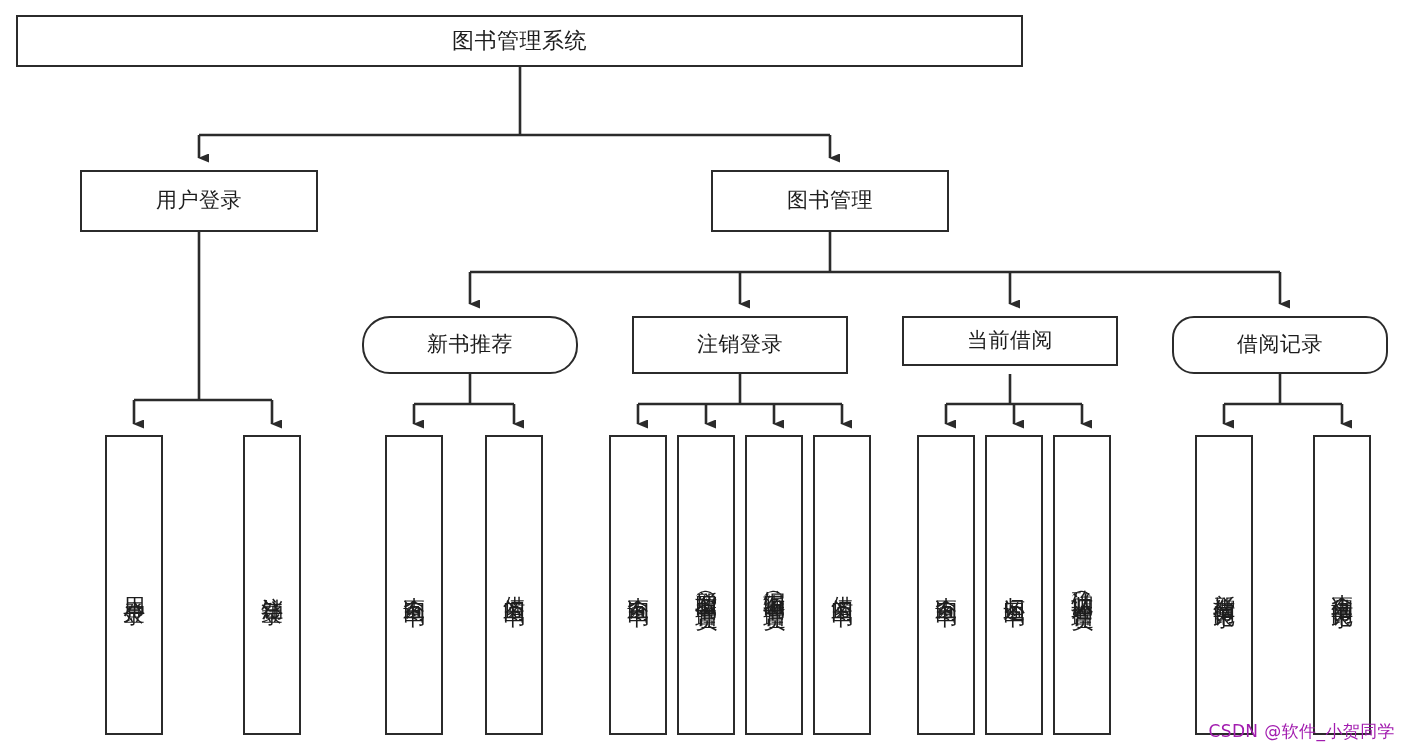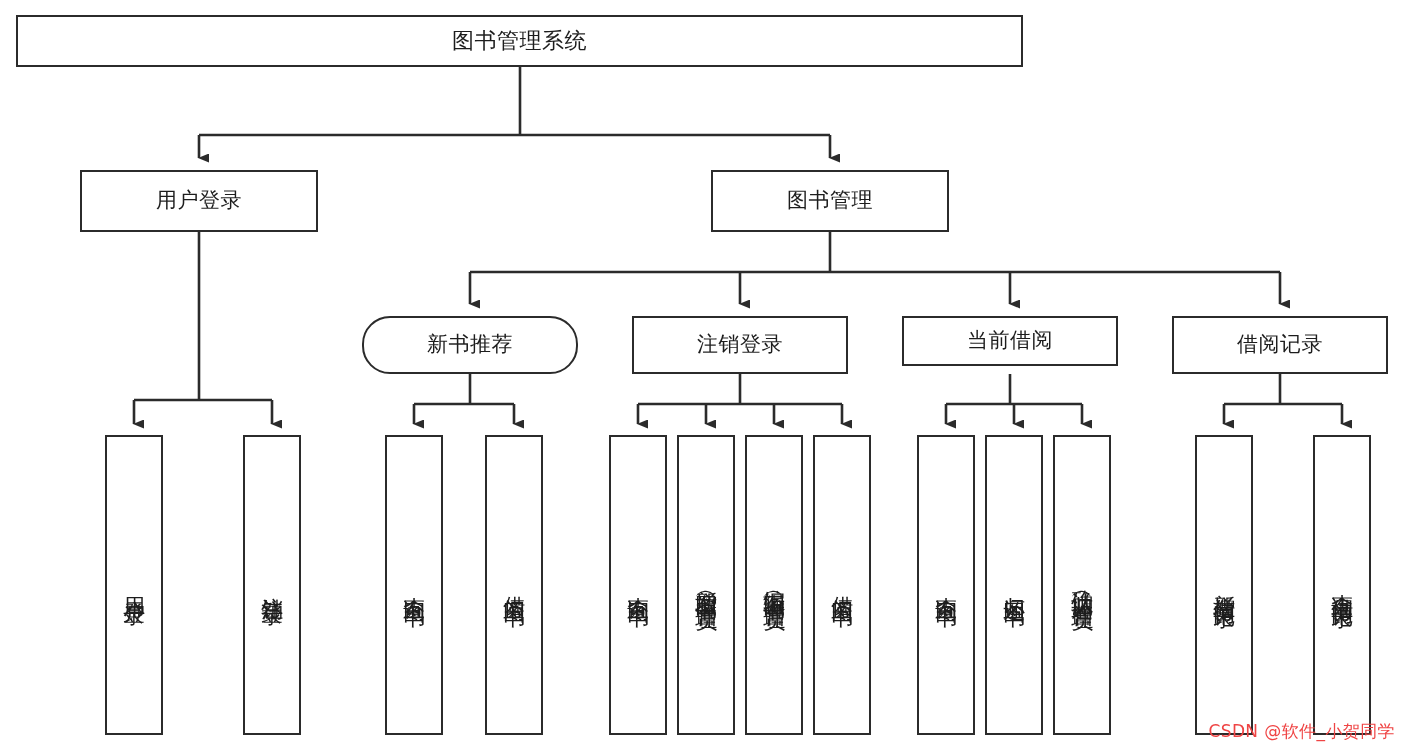--- a/index.html
+++ b/index.html
@@ -54,21 +54,21 @@
     white-space: nowrap;
   }
   .node-label {
     display: block;
   }
   .watermark {
     position: absolute;
     right: 10px;
     bottom: 4px;
     font-size: 17px;
-    color: #ef4444;
+    color: #a21caf;
     letter-spacing: 0.4px;
     white-space: nowrap;
     font-family: "DejaVu Sans", "Liberation Sans", sans-serif;
   }
 </style>
 </head>
 <body>
 
 <div id="diagram-canvas">
 
@@ -135,21 +135,21 @@
 
   <div class="node node-h" style="left: 362px; top: 316px; width: 216px; height: 58px; border-radius: 28px;">
     <span class="node-label">新书推荐</span>
   </div>
   <div class="node node-h" style="left: 632px; top: 316px; width: 216px; height: 58px;">
     <span class="node-label">注销登录</span>
   </div>
   <div class="node node-h" style="left: 902px; top: 316px; width: 216px; height: 50px;">
     <span class="node-label">当前借阅</span>
   </div>
-  <div class="node node-h" style="left: 1172px; top: 316px; width: 216px; height: 58px;">
+  <div class="node node-h" style="left: 1172px; top: 316px; width: 216px; height: 58px; border-radius: 22px;">
     <span class="node-label">借阅记录</span>
   </div>
 
   <div class="node node-v" style="left: 105px; top: 435px; width: 58px; height: 300px;">
     <span class="node-label">用户登录</span>
   </div>
   <div class="node node-v" style="left: 243px; top: 435px; width: 58px; height: 300px;">
     <span class="node-label">注销登录</span>
   </div>
   <div class="node node-v" style="left: 385px; top: 435px; width: 58px; height: 300px;">

